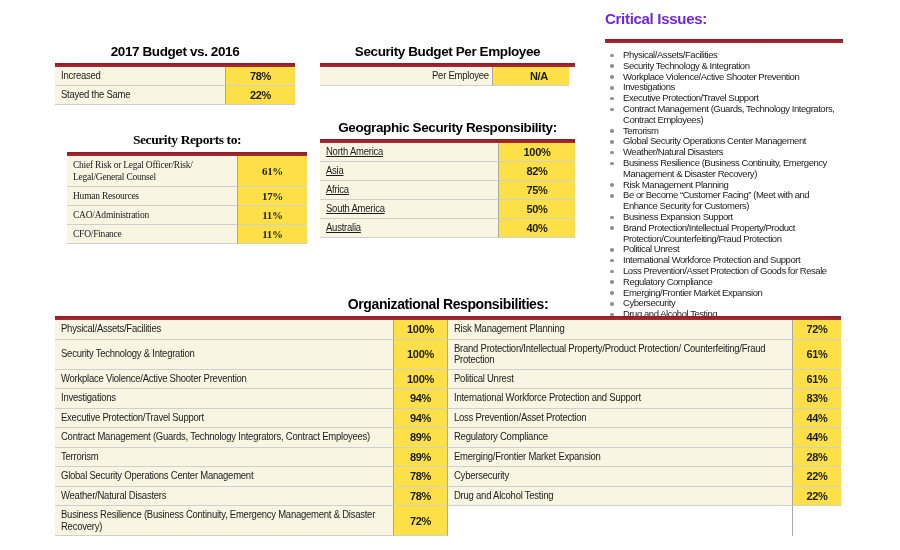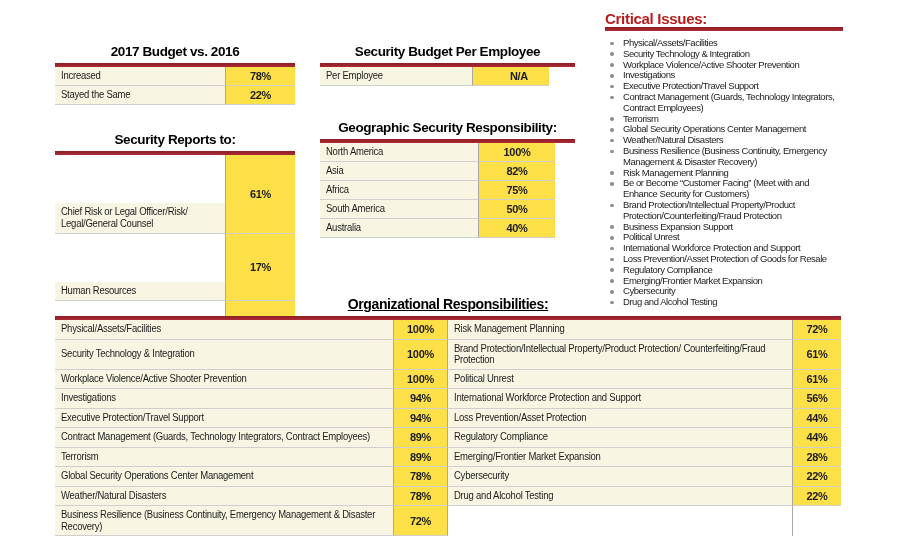--- a/index.html
+++ b/index.html
@@ -18,41 +18,41 @@
   .lbl .t { display:inline-block; transform:scaleX(.95); transform-origin:left center; line-height:12px; }
   .lbl.wrap { white-space:normal; }
   .val { background:#fde047; border-bottom:1px solid #cfcfcf; border-left:1px solid #a8a8a8;
     display:flex; align-items:center; justify-content:center; font-weight:bold;
     font-size:11px; letter-spacing:-0.3px; }
 
   
   #budget-table   { left:55px;  top:44px;  width:240px; }
   #budget-table   .lbl { width:170px; } #budget-table .val { width:70px; }
   #per-employee   { left:320px; top:44px;  width:255px; }
-  #per-employee   .lbl { width:152px; } #per-employee .val { width:77px;padding-left:16px; }
-  #reports-to     { left:55px;  top:132px; width:240px; }
-  #reports-to     .lbl { width:170px;margin-top:48px; } #reports-to .val { width:70px; }
+  #per-employee   .lbl { width:172px;justify-content:flex-end; } #per-employee .val { width:77px;padding-left:16px; }
+  #reports-to     { left:67px;  top:132px; width:240px;font-family:Liberation Serif, serif; }
+  #reports-to     .lbl { width:170px; } #reports-to .val { width:70px; }
   #geographic     { left:320px; top:120px; width:255px; }
-  #geographic     .lbl { width:158px; } #geographic .val { width:77px; }
+  #geographic     .lbl { width:178px;text-decoration:underline; } #geographic .val { width:77px; }
   #geographic .lbl, #reports-to .lbl { min-height:18.5px; }
   #budget-table .lbl, #per-employee .lbl { min-height:19px; }
 
   
   #critical { position:absolute; left:605px; top:10px; width:238px; }
-  #critical .c-title { font-weight:bold; font-size:15px; letter-spacing:-0.3px; color:#b91c1c;
-    padding-bottom:0; }
+  #critical .c-title { font-weight:bold; font-size:15px; letter-spacing:-0.3px; color:#6d28d9;
+    padding-bottom:12px; }
   #critical ul { list-style:none; margin-top:7px; }
   #critical li { position:relative; padding-left:18px; font-size:9.5px; letter-spacing:-0.45px;
     line-height:10.8px; }
   #critical li::before { content:""; position:absolute; left:5px; top:3.6px; width:3.6px;
     height:3.6px; border-radius:50%; background:#8f8f8f; }
 
   
   #org { position:absolute; left:55px; top:296px; width:786px; }
-  #org .tbl-title { font-size:14px;text-decoration:underline; }
+  #org .tbl-title { font-size:14px; }
   #org .lbl-l { width:338px; } #org .val-l { width:55px; border-right:1px solid #a8a8a8; }
   #org .lbl-r { width:344px; border-bottom:1px solid #cfcfcf; }
   #org .val-r { width:49px; }
   #org .lbl { min-height:19.5px; }
   #org .lbl.wrap .t { line-height:11.5px; }
   #org .row-last { }
   #org .row-last .lbl-r, #org .row-last .val-r { background:#ffffff; border-bottom:none; }
 </style>
 </head>
 <body>
@@ -160,22 +160,22 @@
       <li>Workplace Violence/Active Shooter Prevention</li>
       <li>Investigations</li>
       <li>Executive Protection/Travel Support</li>
       <li>Contract Management (Guards, Technology Integrators, Contract Employees)</li>
       <li>Terrorism</li>
       <li>Global Security Operations Center Management</li>
       <li>Weather/Natural Disasters</li>
       <li>Business Resilience (Business Continuity, Emergency Management &amp; Disaster Recovery)</li>
       <li>Risk Management Planning</li>
       <li>Be or Become “Customer Facing” (Meet with and Enhance Security for Customers)</li>
+      <li>Business Expansion Support</li>
       <li>Brand Protection/Intellectual Property/Product Protection/Counterfeiting/Fraud Protection</li>
-      <li>Business Expansion Support</li>
       <li>Political Unrest</li>
       <li>International Workforce Protection and Support</li>
       <li>Loss Prevention/Asset Protection of Goods for Resale</li>
       <li>Regulatory Compliance</li>
       <li>Emerging/Frontier Market Expansion</li>
       <li>Cybersecurity</li>
       <li>Drug and Alcohol Testing</li>
     </ul>
   </div>
 
@@ -214,21 +214,21 @@
       <div class="val val-r">61%</div>
     </div>
     <div class="trow">
       <div class="lbl lbl-l">
           <span class="t">Investigations</span>
         </div>
       <div class="val val-l">94%</div>
       <div class="lbl lbl-r">
           <span class="t">International Workforce Protection and Support</span>
         </div>
-      <div class="val val-r">56%</div>
+      <div class="val val-r">83%</div>
     </div>
     <div class="trow">
       <div class="lbl lbl-l">
           <span class="t">Executive Protection/Travel Support</span>
         </div>
       <div class="val val-l">94%</div>
       <div class="lbl lbl-r">
           <span class="t">Loss Prevention/Asset Protection</span>
         </div>
       <div class="val val-r">44%</div>

